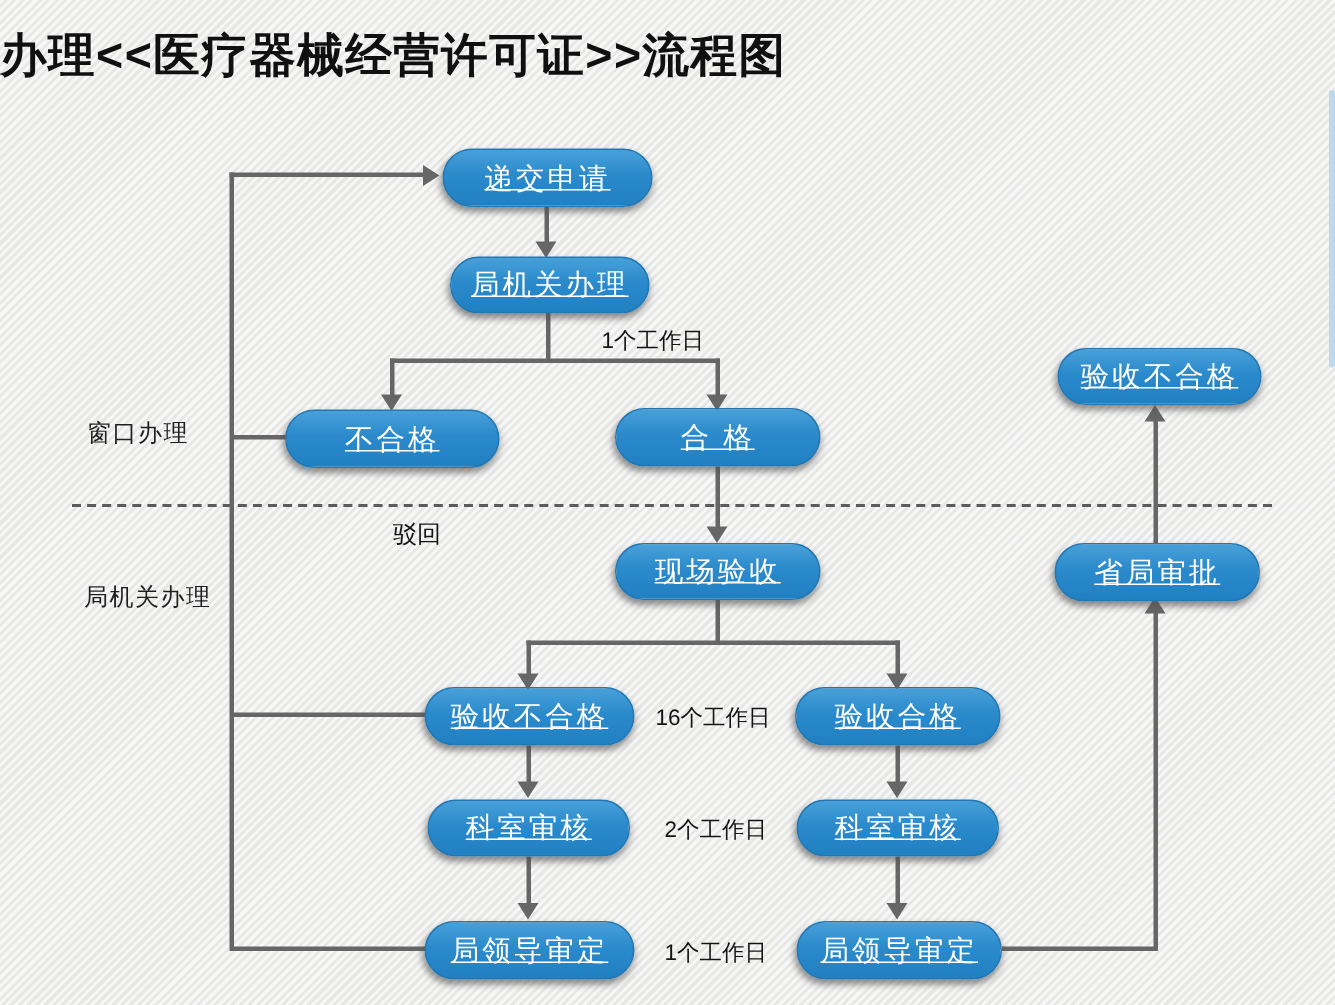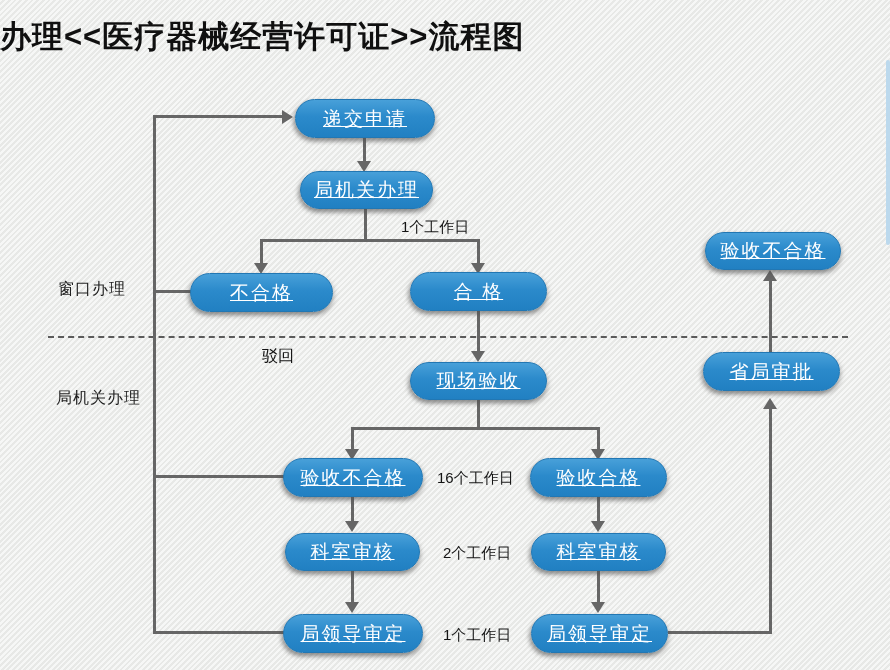--- a/index.html
+++ b/index.html
@@ -120,21 +120,21 @@
   <div class="node" style="left:300px;top:171px;width:133px;height:38px;">局机关办理</div>
   <div class="node" style="left:190px;top:273px;width:143px;height:39px;">不合格</div>
   <div class="node" style="left:410px;top:272px;width:137px;height:39px;">合 格</div>
   <div class="node" style="left:410px;top:362px;width:137px;height:38px;text-align:right;">现场验收</div>
   <div class="node" style="left:283px;top:458px;width:140px;height:39px;">验收不合格</div>
   <div class="node" style="left:530px;top:458px;width:137px;height:39px;">验收合格</div>
   <div class="node" style="left:285px;top:533px;width:135px;height:38px;">科室审核</div>
   <div class="node" style="left:531px;top:533px;width:135px;height:38px;">科室审核</div>
   <div class="node" style="left:283px;top:614px;width:140px;height:39px;">局领导审定</div>
   <div class="node" style="left:531px;top:614px;width:137px;height:39px;">局领导审定</div>
-  <div class="node" style="left:703px;top:352px;width:137px;height:39px;">省局审批</div>
+  <div class="node" style="left:703px;top:362px;width:137px;height:39px;">省局审批</div>
   <div class="node" style="left:705px;top:232px;width:136px;height:38px;">验收不合格</div>
 
   <div class="edge-label" style="left:401px;top:218px;">1个工作日</div>
   <div class="edge-label" style="left:238px;top:346px;font-size:16px;margin-left:24px;">驳回</div>
   <div class="edge-label" style="left:437px;top:469px;">16个工作日</div>
   <div class="edge-label" style="left:443px;top:544px;">2个工作日</div>
   <div class="edge-label" style="left:443px;top:626px;">1个工作日</div>
 
 </div>
 

